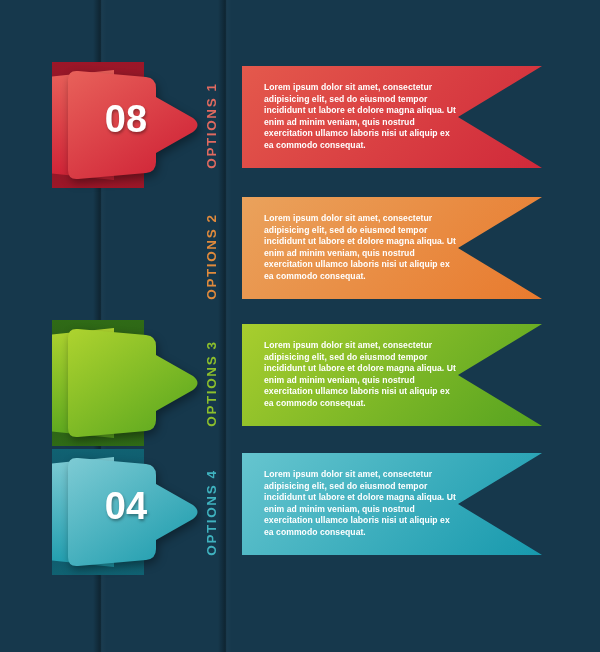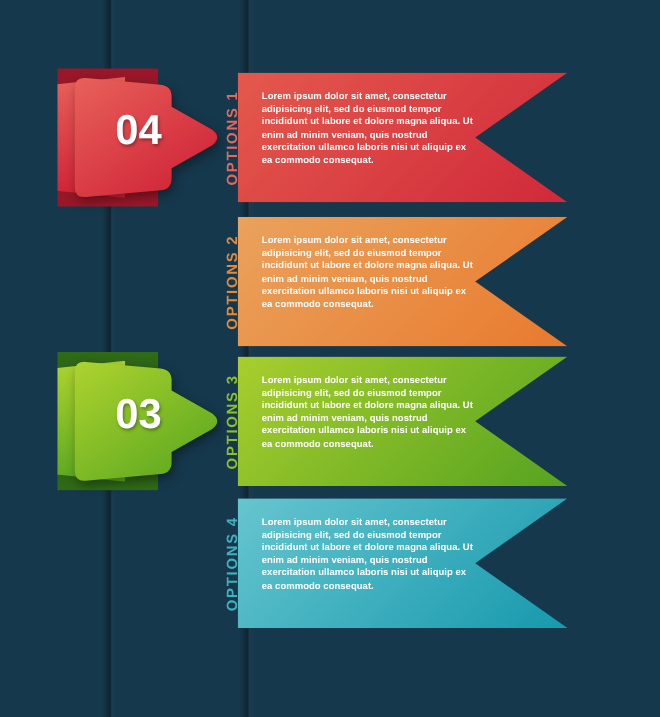--- a/index.html
+++ b/index.html
@@ -126,24 +126,24 @@
     transform: rotate(-90deg);
     white-space: nowrap;
     font-size: 13.5px;
     font-weight: bold;
     letter-spacing: 1.6px;
   }
 
   
   .banner {
     position: absolute;
-    left: 216px;
+    left: 242px;
     top: 4px;
     width: 300px;
-    height: 118px;
+    height: 102px;
     clip-path: polygon(0% 0%, 100% 0%, 72% 50%, 100% 100%, 0% 100%);
     filter: drop-shadow(2px 4px 6px rgba(0,0,0,0.33));
     box-sizing: border-box;
   }
   .banner-text {
     position: absolute;
     left: 22px;
     top: 16px;
     width: 196px;
     font-size: 8.6px;
@@ -173,21 +173,21 @@
             <svg viewBox="0 0 142 114" preserveAspectRatio="none" xmlns="http://www.w3.org/2000/svg">
               <defs>
                 <linearGradient id="ag0" x1="0%" y1="0%" x2="82%" y2="100%">
                   <stop offset="0%" stop-color="#e8615a"></stop>
                   <stop offset="100%" stop-color="#cf2236"></stop>
                 </linearGradient>
               </defs>
               <path d="M8 12 Q8 2 18 3 L86 9 Q96 10 96 20 L96 29 L133 50 Q142 57 133 64 L96 85 L96 94 Q96 104 86 105 L18 111 Q8 112 8 102 Z" fill="url(#ag0)"></path>
             </svg>
           </div>
-          <div class="arrow-number">04</div>
+          <div class="arrow-number">08</div>
         </div>
         <div class="options-label">
           <span style="color: rgb(224, 106, 96);">OPTIONS 1</span>
         </div>
         <div class="banner" style="background: linear-gradient(135deg, rgb(228, 89, 76) 0%, rgb(208, 41, 58) 100%);">
           <div class="banner-text">Lorem ipsum dolor sit amet, consectetur adipisicing elit, sed do eiusmod tempor incididunt ut labore et dolore magna aliqua. Ut enim ad minim veniam, quis nostrud exercitation ullamco laboris nisi ut aliquip ex ea commodo consequat.</div>
         </div>
       </div>
       <div class="row" style="top: 193px;">
         <div class="options-label">
@@ -206,30 +206,46 @@
             <svg viewBox="0 0 142 114" preserveAspectRatio="none" xmlns="http://www.w3.org/2000/svg">
               <defs>
                 <linearGradient id="ag2" x1="0%" y1="0%" x2="82%" y2="100%">
                   <stop offset="0%" stop-color="#aed32f"></stop>
                   <stop offset="100%" stop-color="#5ca81f"></stop>
                 </linearGradient>
               </defs>
               <path d="M8 12 Q8 2 18 3 L86 9 Q96 10 96 20 L96 29 L133 50 Q142 57 133 64 L96 85 L96 94 Q96 104 86 105 L18 111 Q8 112 8 102 Z" fill="url(#ag2)"></path>
             </svg>
           </div>
-          <div class="arrow-number">03</div>
         </div>
         <div class="options-label">
           <span style="color: rgb(140, 191, 44);">OPTIONS 3</span>
         </div>
         <div class="banner" style="background: linear-gradient(135deg, rgb(168, 206, 46) 0%, rgb(86, 163, 32) 100%);">
           <div class="banner-text">Lorem ipsum dolor sit amet, consectetur adipisicing elit, sed do eiusmod tempor incididunt ut labore et dolore magna aliqua. Ut enim ad minim veniam, quis nostrud exercitation ullamco laboris nisi ut aliquip ex ea commodo consequat.</div>
         </div>
       </div>
       <div class="row" style="top: 449px;">
+        <div class="arrow-group">
+          <div class="fold top-fold" style="background: linear-gradient(rgb(16, 98, 114), rgb(17, 86, 106));"></div>
+          <div class="fold bottom-fold" style="background: linear-gradient(to top, rgb(16, 98, 114), rgb(17, 86, 106));"></div>
+          <div class="slab" style="background: linear-gradient(rgb(126, 203, 212), rgb(31, 157, 174));"></div>
+          <div class="arrow">
+            <svg viewBox="0 0 142 114" preserveAspectRatio="none" xmlns="http://www.w3.org/2000/svg">
+              <defs>
+                <linearGradient id="ag3" x1="0%" y1="0%" x2="82%" y2="100%">
+                  <stop offset="0%" stop-color="#7ecbd4"></stop>
+                  <stop offset="100%" stop-color="#1f9dae"></stop>
+                </linearGradient>
+              </defs>
+              <path d="M8 12 Q8 2 18 3 L86 9 Q96 10 96 20 L96 29 L133 50 Q142 57 133 64 L96 85 L96 94 Q96 104 86 105 L18 111 Q8 112 8 102 Z" fill="url(#ag3)"></path>
+            </svg>
+          </div>
+          <div class="arrow-number">04</div>
+        </div>
         <div class="options-label">
           <span style="color: rgb(63, 178, 191);">OPTIONS 4</span>
         </div>
         <div class="banner" style="background: linear-gradient(135deg, rgb(102, 197, 207) 0%, rgb(23, 153, 173) 100%);">
           <div class="banner-text">Lorem ipsum dolor sit amet, consectetur adipisicing elit, sed do eiusmod tempor incididunt ut labore et dolore magna aliqua. Ut enim ad minim veniam, quis nostrud exercitation ullamco laboris nisi ut aliquip ex ea commodo consequat.</div>
         </div>
       </div>
     </div>
 
 </div>

